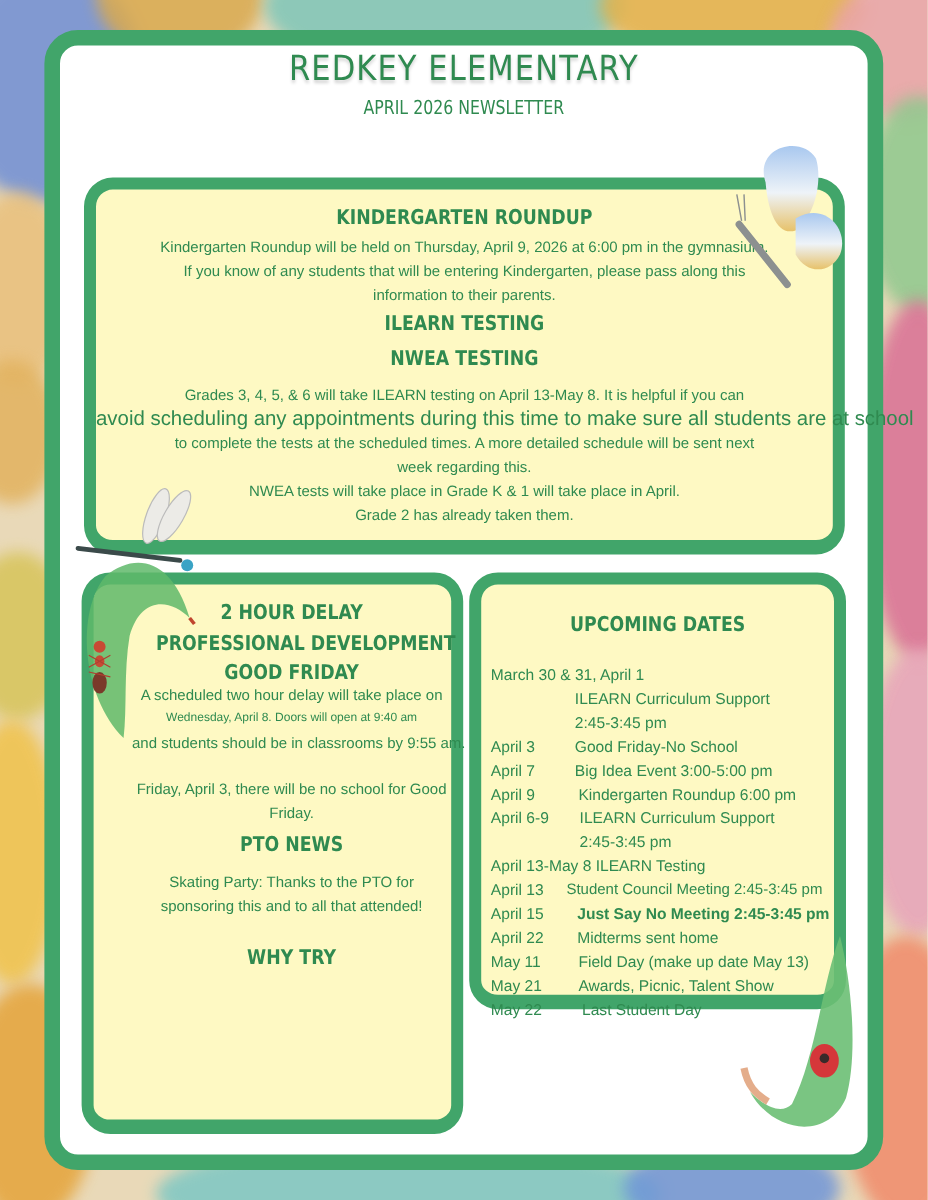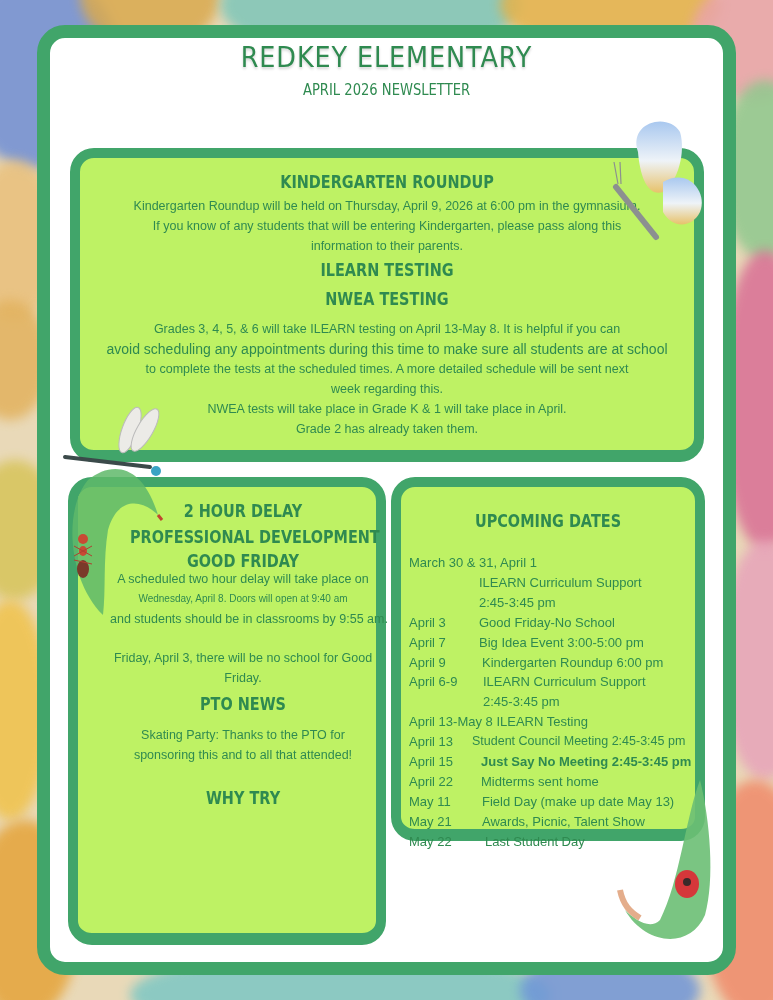--- a/index.html
+++ b/index.html
@@ -21,21 +21,21 @@
     color:#2f8a50; font-family:"DejaVu Sans", sans-serif; font-weight:normal;
     font-size:29px; letter-spacing:1px; transform:scaleX(.88);
     text-shadow:0 2px 3px rgba(0,0,0,.18);
   }
   .subtitle {
     position:absolute; left:0; right:0; top:80px; text-align:center;
     color:#2f8a50; font-family:"DejaVu Sans", sans-serif; font-size:16px;
     transform:scaleX(.82);
   }
   .box {
-    position:absolute; background:#bef264; border:10px solid #41a56a;
+    position:absolute; background:#fef9c3; border:10px solid #41a56a;
     border-bottom-width:12px; border-radius:24px; box-sizing:border-box;
   }
   .h {
     text-align:center; color:#2f8a50; font-family:"DejaVu Sans", sans-serif;
     font-size:17px; transform:scaleX(.85); margin:0; white-space:nowrap;
   }
   .p {
     text-align:center; color:#2f8a50; font-size:13px; line-height:20px; margin:0;
   }
   .dates { position:absolute; left:8px; top:66px; right:0; }
@@ -75,21 +75,21 @@
     <h2 class="h">KINDERGARTEN ROUNDUP</h2>
     <p class="p" style="margin-top:4px;font-size:12.5px;white-space:nowrap;">Kindergarten Roundup will be held on Thursday, April 9, 2026 at 6:00 pm in the gymnasium.</p>
     <p class="p" style="font-size:12.5px;white-space:nowrap;">If you know of any students that will be entering Kindergarten, please pass along this</p>
     <p class="p" style="font-size:12.5px;">information to their parents.</p>
   </div>
   <div style="position:absolute;left:0;right:0;top:102px;">
     <h2 class="h">ILEARN TESTING</h2>
     <h2 class="h" style="margin-top:9px;">NWEA TESTING</h2>
     <div style="margin-top:10px;">
       <p class="p" style="white-space:nowrap;font-size:12.5px;">Grades 3, 4, 5, &amp; 6 will take ILEARN testing on April 13-May 8.  It is helpful if you can</p>
-      <p class="p" style="white-space:nowrap;font-size:14px;">avoid scheduling any appointments during this time to make sure all students are at school</p>
+      <p class="p" style="white-space:nowrap;font-size:17px;">avoid scheduling any appointments during this time to make sure all students are at school</p>
       <p class="p" style="white-space:nowrap;font-size:12.5px;">to complete the tests at the scheduled times. A more detailed schedule will be sent next</p>
       <p class="p" style="font-size:12.5px;">week regarding this.</p>
       <p class="p" style="font-size:12.5px;">NWEA tests will take place in Grade K &amp; 1 will take place in April.</p>
       <p class="p" style="font-size:12.5px;">Grade 2 has already taken them.</p>
     </div>
   </div>
 </div>
 
 <div class="box" style="left:68px;top:477px;width:318px;height:468px;">
   <div style="position:absolute;left:0;right:0;top:14px;padding-left:32px;">

